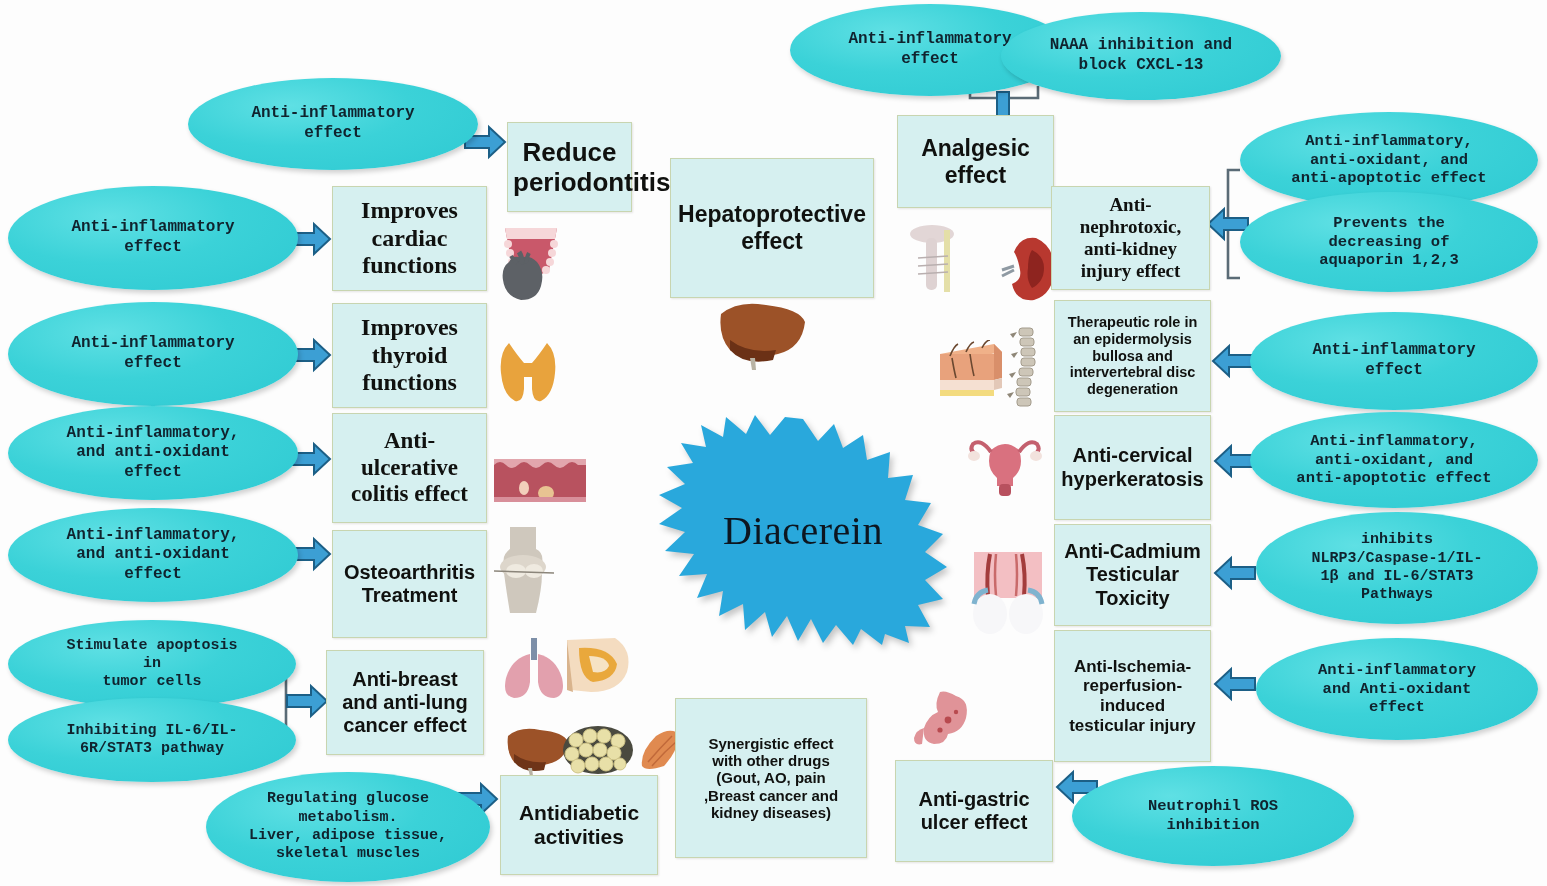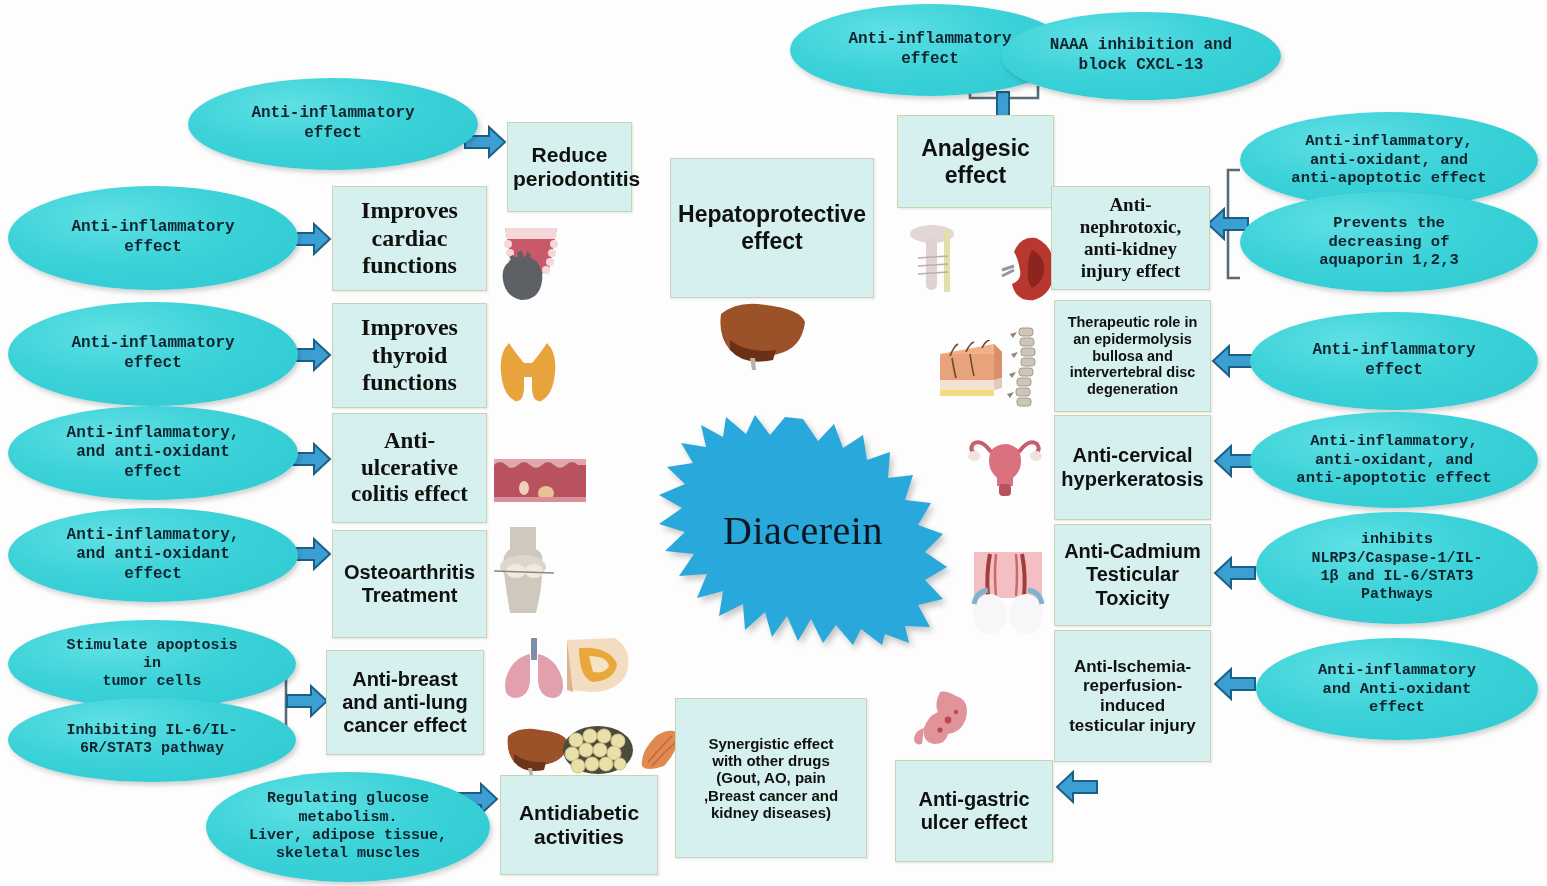--- a/index.html
+++ b/index.html
@@ -426,22 +426,25 @@
   </div>
   <div class="oval" style="left:1250px;top:412px;width:288px;height:96px;font-size:15.5px;">
     <span>Anti-inflammatory,<br>anti-oxidant,  and<br>anti-apoptotic  effect</span>
   </div>
   <div class="oval" style="left:1256px;top:512px;width:282px;height:112px;font-size:15px;">
     <span>inhibits<br>NLRP3/Caspase-1/IL-<br>1β and IL-6/STAT3<br>Pathways</span>
   </div>
   <div class="oval" style="left:1256px;top:638px;width:282px;height:102px;font-size:15.5px;">
     <span>Anti-inflammatory<br>and Anti-oxidant<br>effect</span>
   </div>
-
-  <div class="box sans" style="left:507px;top:122px;width:125px;height:90px;font-size:21px;">
+  <div class="oval" style="left:1072px;top:766px;width:282px;height:100px;font-size:15.5px;">
+    <span>Neutrophil ROS<br>inhibition</span>
+  </div>
+
+  <div class="box sans" style="left:507px;top:122px;width:125px;height:90px;font-size:26px;">
     <span>Reduce<br>periodontitis</span>
   </div>
   <div class="box serif" style="left:332px;top:186px;width:155px;height:105px;font-size:24px;">
     <span>Improves<br>cardiac<br>functions</span>
   </div>
   <div class="box serif" style="left:332px;top:303px;width:155px;height:105px;font-size:24px;">
     <span>Improves<br>thyroid<br>functions</span>
   </div>
   <div class="box serif" style="left:332px;top:413px;width:155px;height:110px;font-size:23px;">
     <span>Anti-<br>ulcerative<br>colitis effect</span>

